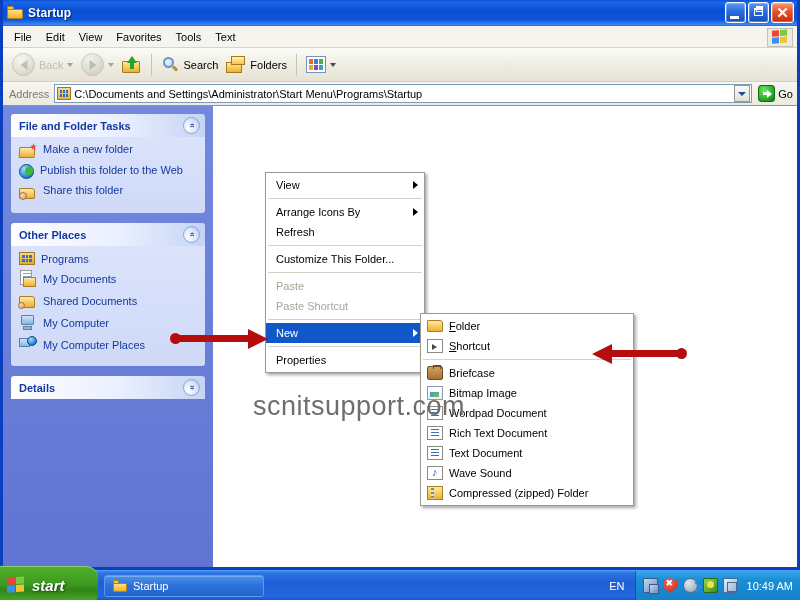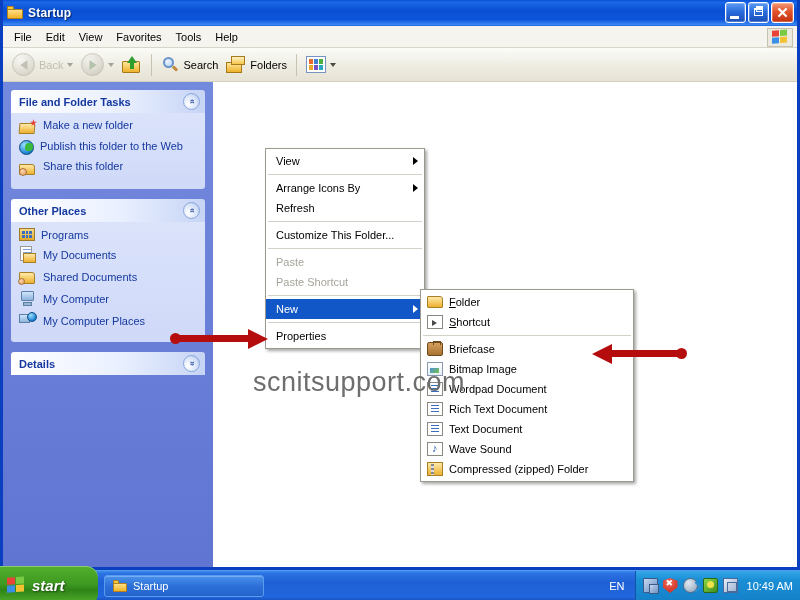--- a/index.html
+++ b/index.html
@@ -406,21 +406,21 @@
         </div>
     </div>
   </div>
 
   <div id="menubar">
     <div class="mi">File</div>
     <div class="mi">Edit</div>
     <div class="mi">View</div>
     <div class="mi">Favorites</div>
     <div class="mi">Tools</div>
-    <div class="mi">Help</div>
+    <div class="mi">Text</div>
     <div class="win-flag">
       <div class="flag-img">
           <i class="q1"></i>
           <i class="q2"></i>
           <i class="q3"></i>
           <i class="q4"></i>
         </div>
     </div>
   </div>
 
@@ -467,20 +467,41 @@
           <i></i>
           <i></i>
           <i></i>
           <i></i>
           <i></i>
         </span>
       <span class="arrow-dn"></span>
     </div>
   </div>
 
+  <div id="addressbar">
+    <span class="addr-label">Address</span>
+    <div class="addr-field">
+      <span class="ficon">
+          <i></i>
+          <i></i>
+          <i></i>
+          <i></i>
+          <i></i>
+          <i></i>
+        </span>
+      <span class="txt">C:\Documents and Settings\Administrator\Start Menu\Programs\Startup</span>
+      <span class="addr-dd">
+          <i class="c"></i>
+        </span>
+    </div>
+    <div class="go-btn">
+      <span class="go-arrow"></span>
+      <span class="go-txt">Go</span>
+    </div>
+  </div>
 
   <div id="body">
 
     <div id="sidebar">
 
       <div class="panel">
         <div class="panel-head">
           <span class="t">File and Folder Tasks</span>
           <span class="chev" style="transform:rotate(-90deg)">»</span>
         </div>

